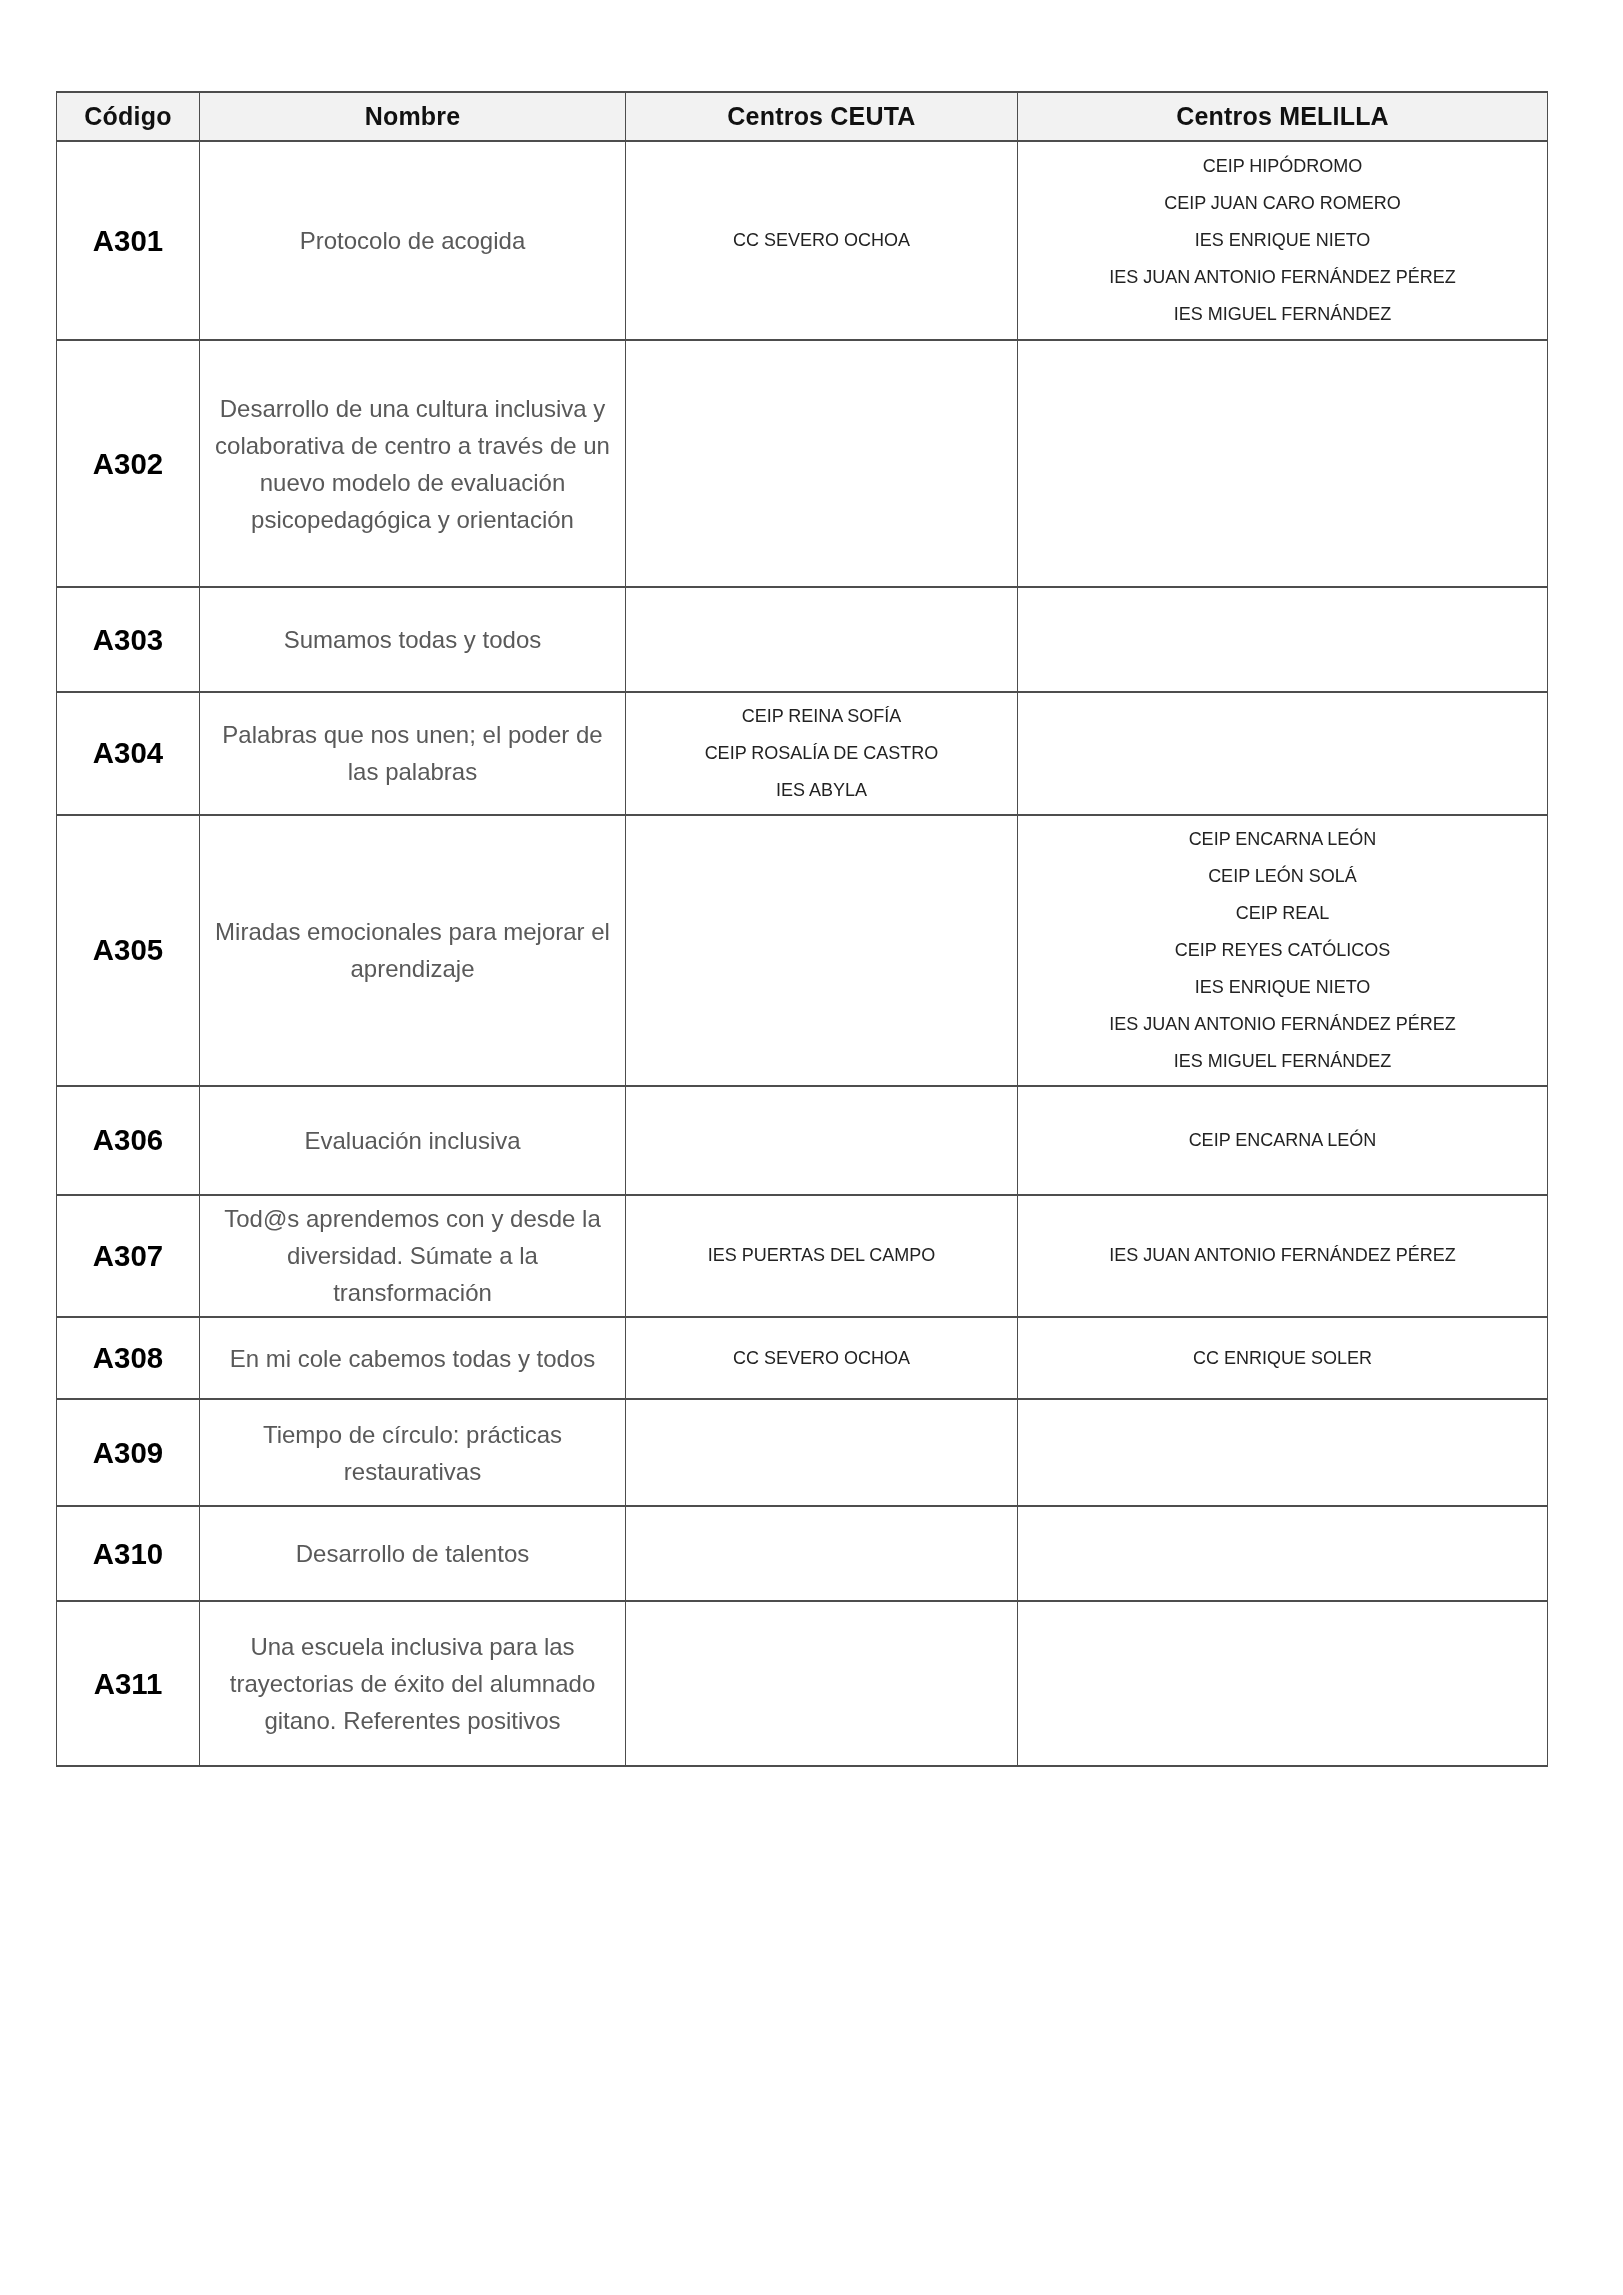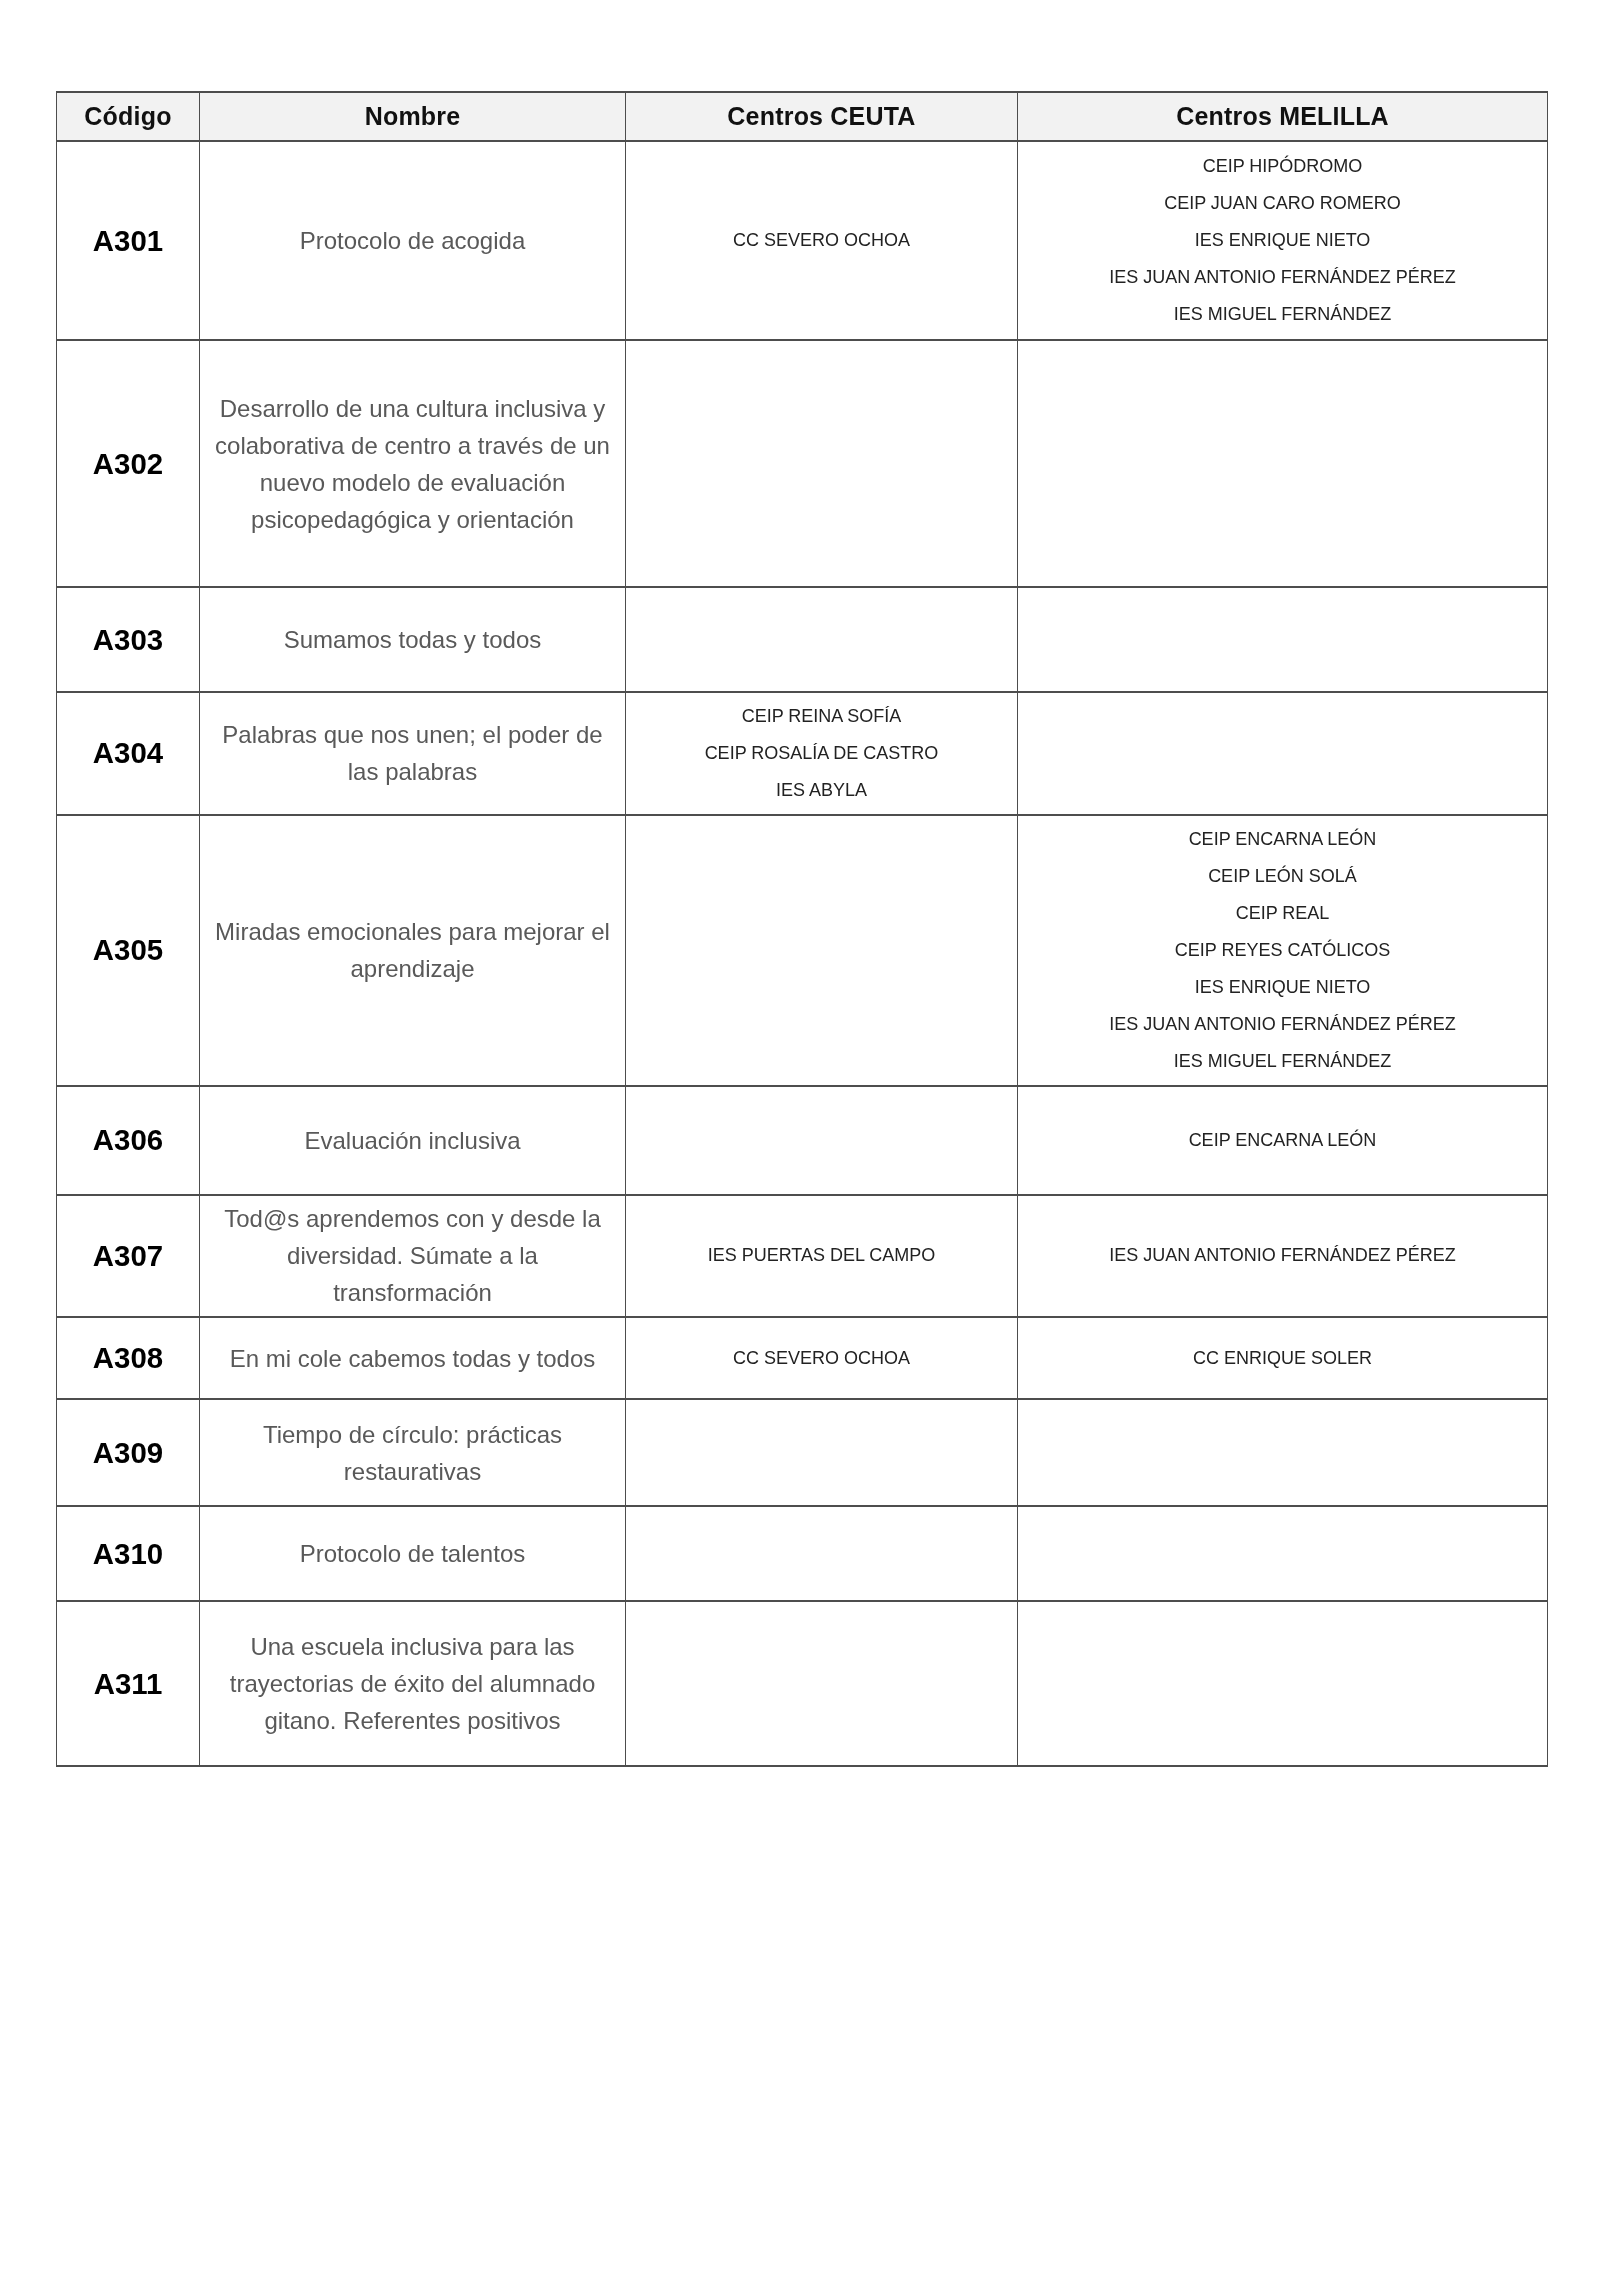--- a/index.html
+++ b/index.html
@@ -147,21 +147,21 @@
         <td class="centers">CC ENRIQUE SOLER</td>
       </tr>
       <tr style="height:107px;">
         <td class="code">A309</td>
         <td class="name">Tiempo de círculo: prácticas restaurativas</td>
         <td class="centers"></td>
         <td class="centers"></td>
       </tr>
       <tr style="height:95px;">
         <td class="code">A310</td>
-        <td class="name">Protocolo de talentos</td>
+        <td class="name">Desarrollo de talentos</td>
         <td class="centers"></td>
         <td class="centers"></td>
       </tr>
       <tr style="height:165px;">
         <td class="code">A311</td>
         <td class="name">Una escuela inclusiva para las trayectorias de éxito del alumnado gitano. Referentes positivos</td>
         <td class="centers"></td>
         <td class="centers"></td>
       </tr>
     </tbody>

